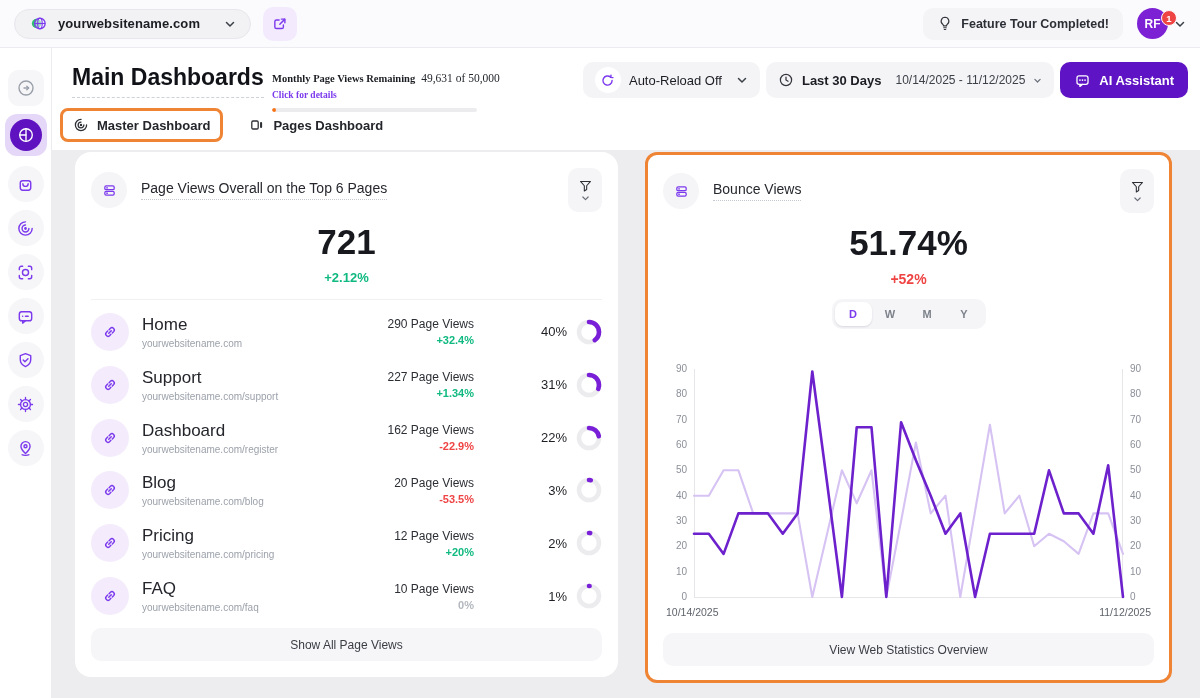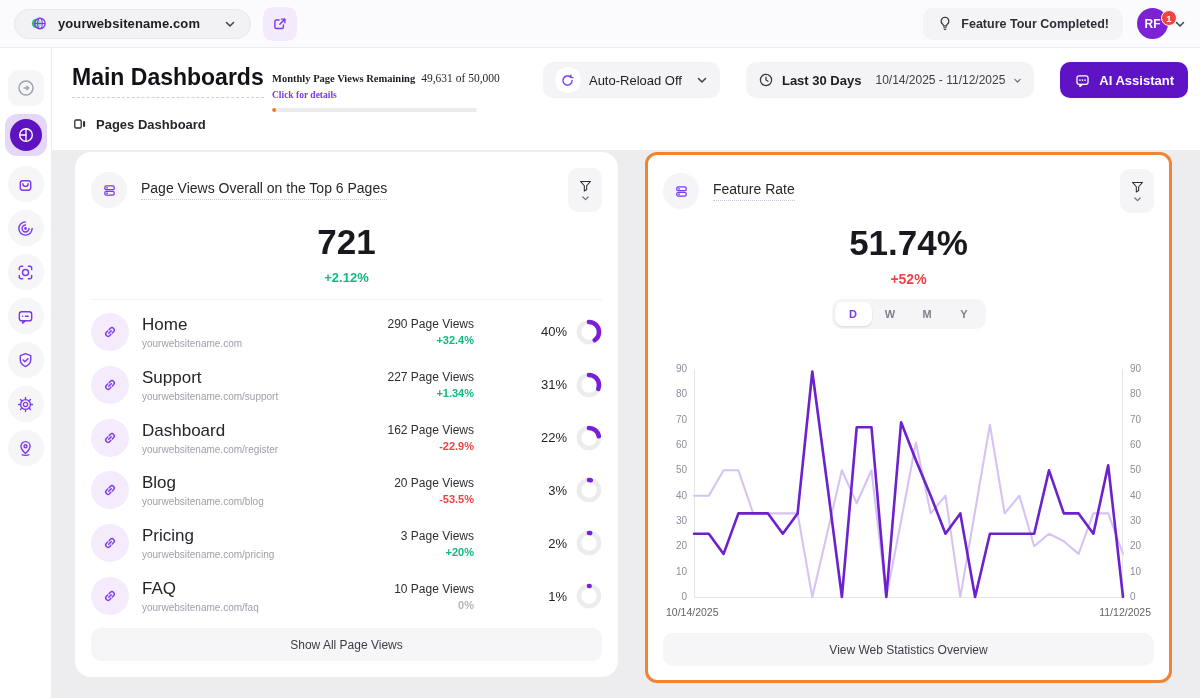--- a/index.html
+++ b/index.html
@@ -76,21 +76,21 @@
     padding-bottom:6px; border-bottom:1px dashed #cfd1d8;
   }
   .quota { position:absolute; left:220px; top:24px; width:210px;font-family:Liberation Serif, serif; }
   .quota-top { display:flex; align-items:baseline; gap:6px; }
   .quota-label { font-size:10.5px; font-weight:bold; color:#1b1d22; white-space:nowrap; }
   .quota-value { font-size:11.5px; color:#23262c; white-space:nowrap; }
   .quota-link { font-size:9.5px; font-weight:bold; color:#7c3aed; margin-top:1px; cursor:pointer; display:inline-block; }
   .quota-bar { margin-top:6px; width:205px; height:4px; border-radius:2px; background:#ececef; overflow:hidden; }
   .quota-fill { width:4px; height:100%; background:#f97316; border-radius:2px; }
 
-  .controls { position:absolute; right:12px; top:14px; display:flex; align-items:flex-start; gap:26px; }
+  .controls { position:absolute; right:12px; top:14px; display:flex; align-items:flex-start; gap:6px; }
   .ctrl-pill {
     display:flex; align-items:center; gap:8px; background:#f4f4f7; border-radius:10px;
     height:36px; padding:0 12px; cursor:pointer;
   }
   .reload-circle { width:26px; height:26px; border-radius:50%; background:#fff; display:flex; align-items:center; justify-content:center; }
   .ctrl-pill .main-label { font-size:13px; color:#1b1d22; }
   .ctrl-pill .bold { font-weight:bold; }
   .ctrl-pill .date-text { font-size:12px; color:#3c4047; }
   .ai-btn {
     display:flex; align-items:center; gap:8px; background:#5e13c4; border:none; border-radius:10px;
@@ -362,20 +362,30 @@
             <rect x="3.5" y="4.5" width="13" height="10" rx="2.5"></rect>
               <path d="M7 14.5 L7 17 L10.2 14.5"></path>
             <path d="M7 9.5 h.01 M10 9.5 h.01 M13 9.5 h.01" stroke-width="2"></path>
           </svg>
         </span>
         <span>AI Assistant</span>
       </button>
     </div>
 
     <div class="tabs">
+      <button class="tab active">
+        <span style="display:flex">
+          <svg width="16" height="16" viewBox="0 0 20 20" fill="none" stroke="#2c2f34" stroke-width="1.6" stroke-linecap="round">
+            <path d="M10 3 a7 7 0 1 0 7 7"></path>
+              <path d="M10 6.4 a3.6 3.6 0 1 0 3.6 3.6"></path>
+              <circle cx="10" cy="10" r="0.7" fill="#2c2f34"></circle>
+          </svg>
+        </span>
+        <span>Master Dashboard</span>
+      </button>
       <button class="tab">
         <span style="display:flex">
           <svg width="16" height="16" viewBox="0 0 20 20" fill="none">
             <rect x="3.5" y="5" width="8" height="10" rx="1.5" stroke="#2c2f34" stroke-width="1.6"></rect>
             <rect x="13.8" y="6.2" width="2.6" height="7.6" rx="1.2" fill="#2c2f34"></rect>
           </svg>
         </span>
         <span>Pages Dashboard</span>
       </button>
     </div>
@@ -527,21 +537,21 @@
         <path d="M8.6 11.4 l2.8 -2.8"></path>
         <path d="M7.4 9 L5.9 10.5 a2.55 2.55 0 0 0 3.6 3.6 L11 12.6"></path>
         <path d="M12.6 11 L14.1 9.5 a2.55 2.55 0 0 0 -3.6 -3.6 L9 7.4"></path>
       </svg>
     </span>
     <div class="prow-names">
       <div class="prow-name">Pricing</div>
       <div class="prow-url">yourwebsitename.com/pricing</div>
     </div>
     <div class="prow-views">
-      <div class="prow-views-val">3 Page Views</div>
+      <div class="prow-views-val">12 Page Views</div>
       <div class="prow-views-chg" style="color: rgb(16, 185, 129);">+20%</div>
     </div>
     <div class="prow-share">
       <span class="prow-share-val">2%</span>
       <span style="display:flex">
         <svg width="26" height="26" viewBox="0 0 26 26">
           <circle cx="13" cy="13" r="10" fill="none" stroke="#ececef" stroke-width="4.6"></circle>
           <circle class="donut-arc" cx="13" cy="13" r="10" fill="none" stroke="#7a1fd8" stroke-width="4.6" stroke-linecap="round" transform="rotate(-90 13 13)" stroke-dasharray="1.26 62.83"></circle>
         </svg>
       </span>
@@ -581,21 +591,21 @@
 
     <section class="card card-right">
       <div class="card-head">
         <span class="card-head-icon">
           <svg width="17" height="17" viewBox="0 0 20 20" fill="none" stroke="#7c3aed" stroke-width="1.5" stroke-linecap="round">
             <rect x="4.5" y="4.5" width="11" height="4.6" rx="1.6"></rect>
               <rect x="4.5" y="10.9" width="11" height="4.6" rx="1.6"></rect>
             <path d="M7.1 6.8 h.01 M7.1 13.2 h.01" stroke-width="2"></path>
           </svg>
         </span>
-        <span class="card-title">Feature Rate</span>
+        <span class="card-title">Bounce Views</span>
         <button class="filter-btn">
           <span style="display:flex">
             <svg width="15" height="14" viewBox="0 0 18 16" fill="none" stroke="#2c2f34" stroke-width="1.3" stroke-linejoin="round">
               <path d="M3 2.5 h12 l-4.6 5.2 v4.6 l-2.8 1.6 v-6.2 z"></path>
             </svg>
           </span>
           <span style="display:flex">
             <svg width="9" height="7" viewBox="0 0 12 9" fill="none">
                 <path d="M2.5 2.5 L6 6 L9.5 2.5" stroke="#6b7079" stroke-width="1.6" stroke-linecap="round" stroke-linejoin="round"></path>
               </svg>

